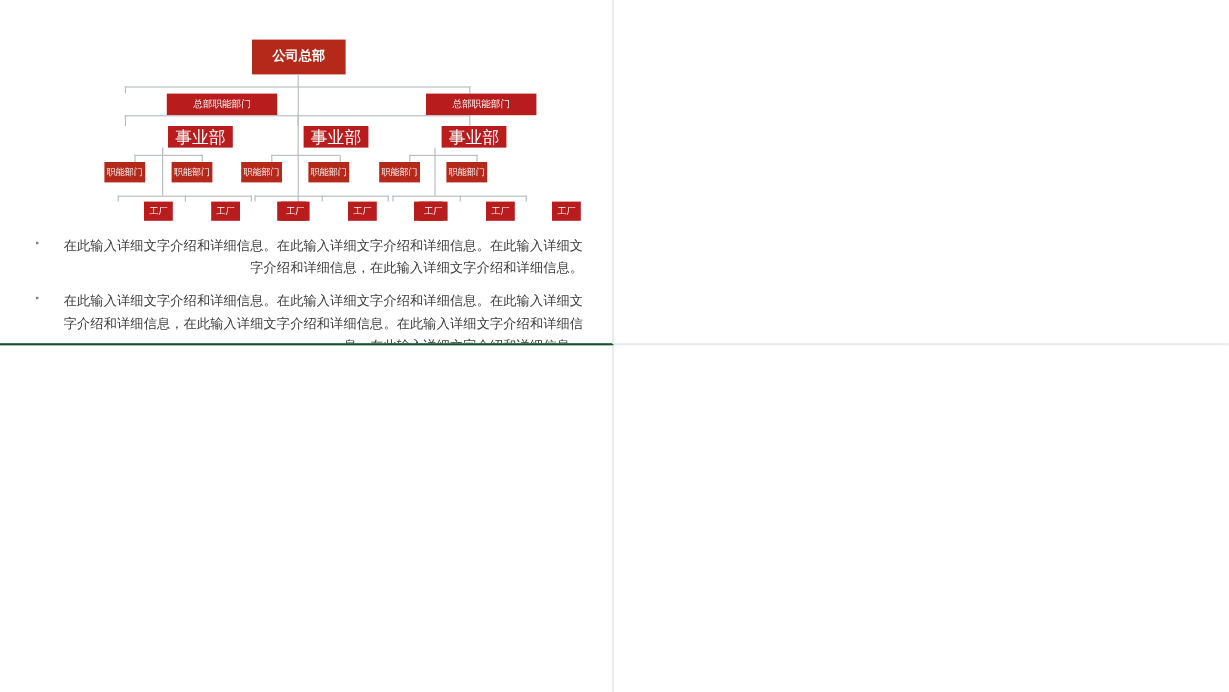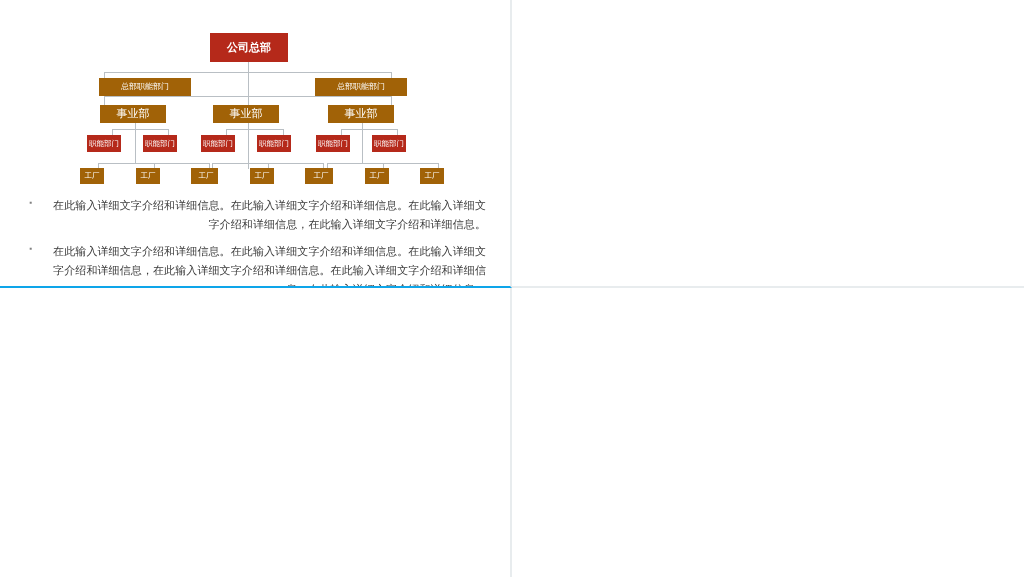--- a/index.html
+++ b/index.html
@@ -9,41 +9,41 @@
     font-family:"Liberation Sans","DejaVu Sans",sans-serif;
     overflow:hidden; position:relative;
   }
   .grid{
     position:absolute; inset:0;
     display:grid;
     grid-template-columns:512px 512px;
     grid-template-rows:288px 289px;
   }
   .quad{ position:relative; background:#fff; overflow:hidden; }
-  .q-tl{ border-right:2px solid #e8ecee; border-bottom:2px solid #0ea5e9; }
+  .q-tl{ border-right:2px solid #e8ecee; border-bottom:2px solid #14532d; }
   .q-tr{ border-bottom:2px solid #e8ecee; }
   .q-bl{ border-right:2px solid #e8ecee; }
 
   
   .node{
     position:absolute;
     display:flex; align-items:center; justify-content:center;
     color:#fff; text-align:center; line-height:1.05;
     white-space:nowrap;
   }
   .red{ background:#b5291a; }
-  .blue{ background:#a16207; }
+  .blue{ background:#b91c1c;margin-left:40px; }
   .ln{ position:absolute; background:#b9bfc4; }
   .lnh{ height:1px; }
   .lnv{ width:1px; }
 
   
   .q1-hq{ left:210px; top:33px; width:78px; height:29px; font-size:11px; font-weight:bold; }
   .q1-fn{ width:92px; height:18px; font-size:8px; }
-  .q1-div{ width:66px; height:18px; font-size:11px; }
+  .q1-div{ width:54px; height:18px; font-size:14px; }
   .q1-dept{ width:34px; height:17px; font-size:7.5px; }
   .q1-fac{ width:24px; height:16px; font-size:7.5px; }
 
   
   .bullets{ position:absolute; left:26px; top:196px; width:460px; }
   .bl{ display:flex; gap:8px; margin-bottom:7px; }
   .bl .dot{ color:#808080; font-size:8px; line-height:13px; width:10px; flex:none; text-align:center;}
   .bl .txt{ font-size:11px; color:#3b3b3b; line-height:1.75; letter-spacing:0.1px;text-align:right; }
 </style>
 </head>

